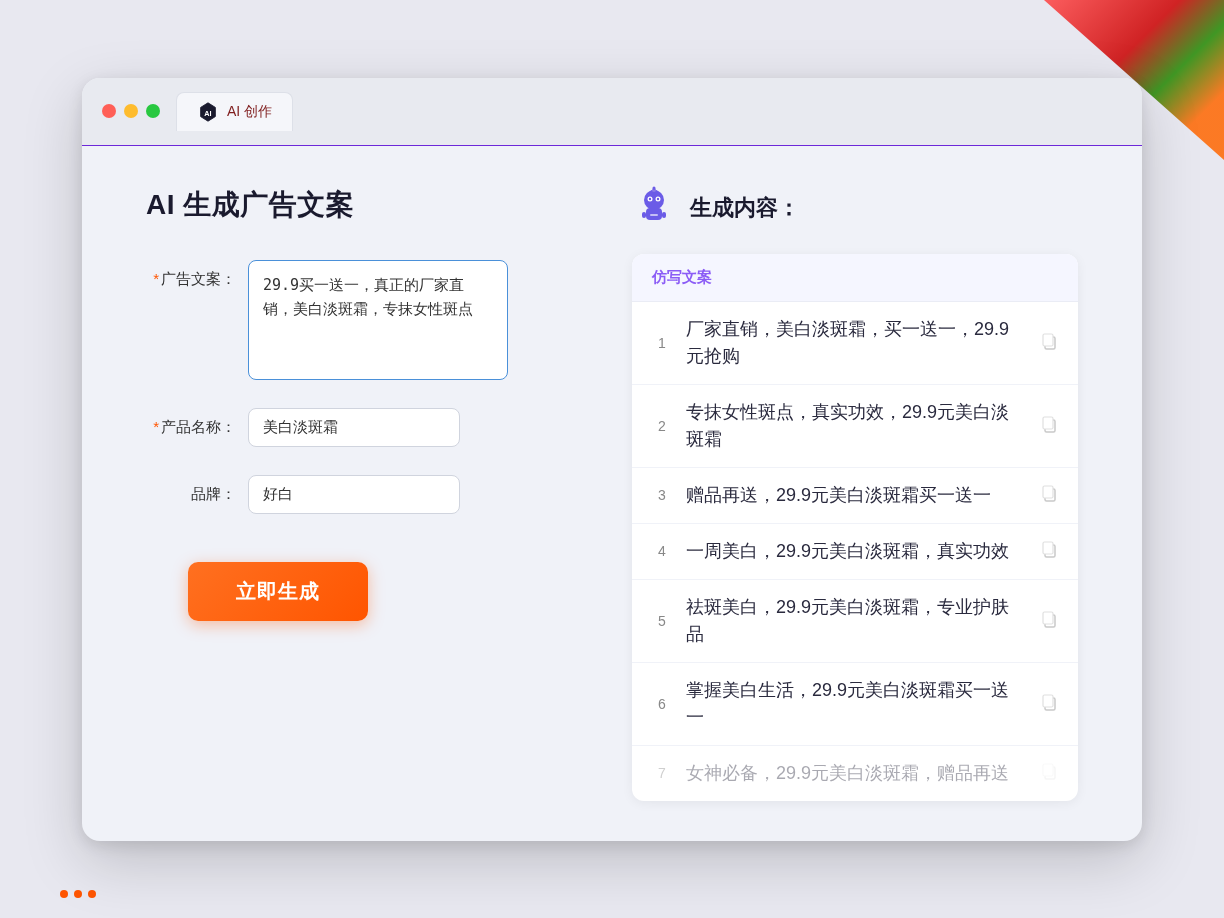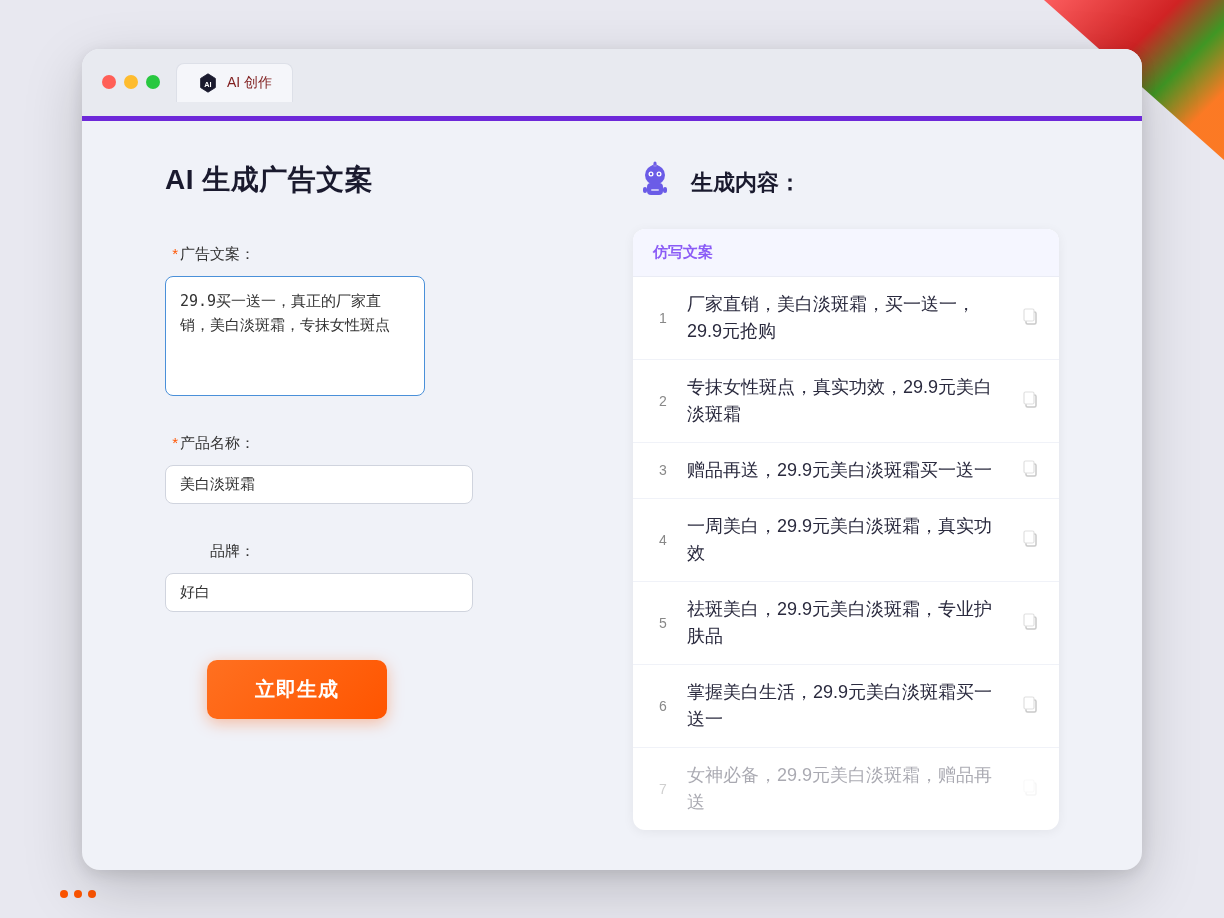--- a/index.html
+++ b/index.html
@@ -51,21 +51,21 @@
       position: relative;
     }
 
     
     .title-bar {
       background: #e8eaf0;
       padding: 14px 20px;
       display: flex;
       align-items: center;
       gap: 16px;
-      border-bottom: 5px solid #6d28d9;
+      border-bottom: 1px solid #6d28d9;
     }
     .window-controls {
       display: flex;
       gap: 8px;
       align-items: center;
     }
     .wc-btn {
       width: 14px;
       height: 14px;
       border-radius: 50%;
@@ -90,44 +90,43 @@
       height: 22px;
     }
     .tab-label {
       font-size: 14px;
       color: #7f1d1d;
       font-weight: 500;
     }
 
     
     .main-content {
-      padding: 40px 83px;
-      display: flex;
-      gap: 48px;
+      padding: 40px 64px;
+      display: flex;
+      gap: 66px;
     }
 
     
     .left-panel {
       flex: 0 0 420px;
     }
 
     .page-title {
       font-size: 28px;
       font-weight: 700;
       color: #1a1a2e;
       margin-bottom: 36px;
       letter-spacing: 0.5px;
     }
 
     .form-group {
       display: flex;
       align-items: flex-start;
       margin-bottom: 28px;
       gap: 12px;
-      flex-direction: column;
     }
 
     .form-label {
       font-size: 15px;
       color: #333;
       min-width: 90px;
       text-align: right;
       padding-top: 10px;
       flex-shrink: 0;
     }
@@ -138,21 +137,21 @@
     }
 
     .form-input {
       border: 1.5px solid #d0d4de;
       border-radius: 8px;
       padding: 10px 14px;
       font-size: 15px;
       color: #333;
       background: #fff;
       outline: none;
-      width: 308px;
+      width: 212px;
     }
 
     .form-textarea {
       border: 1.5px solid #4a90d9;
       border-radius: 8px;
       padding: 12px 14px;
       font-size: 15px;
       color: #333;
       background: #fff;
       outline: none;

